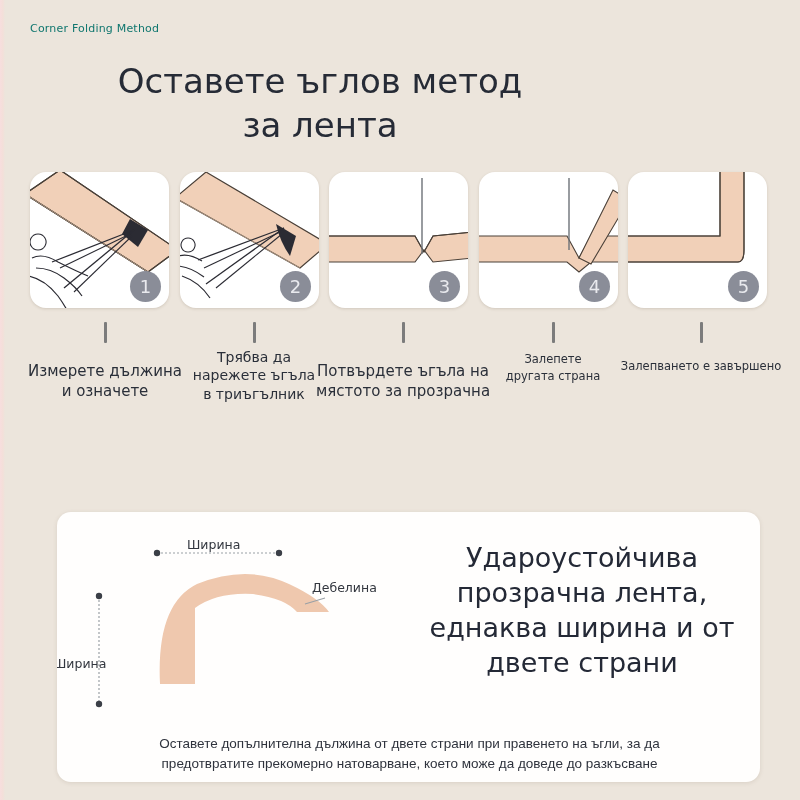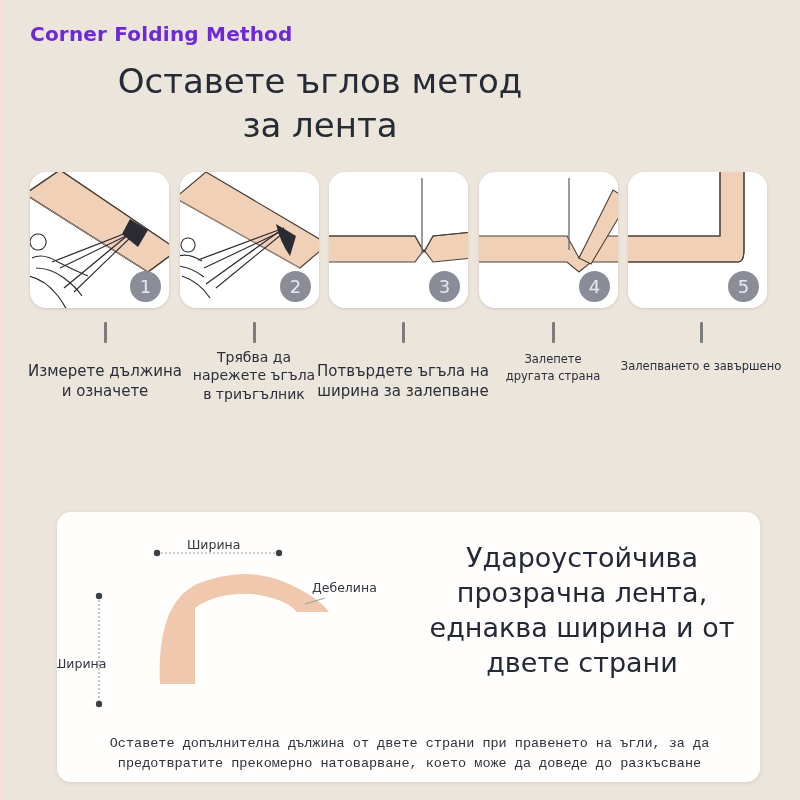--- a/index.html
+++ b/index.html
@@ -28,23 +28,23 @@
     left: 0; top: 0;
     width: 5px;
     height: 800px;
     background: linear-gradient(to right, #f7dede 0%, #f4dfd9 55%, #ece5dc 100%);
   }
 
   .kicker {
     position: absolute;
     left: 30px;
     top: 22px;
-    font-size: 20px;
-    font-weight: bold;
-    color: #6d28d9;
+    font-size: 11px;
+    font-weight: normal;
+    color: #0f766e;
     letter-spacing: 0.2px;
     font-family: "DejaVu Sans", "Liberation Sans", sans-serif;
   }
 
   .headline {
     position: absolute;
     left: 60px;
     top: 60px;
     width: 520px;
     text-align: center;
@@ -136,21 +136,21 @@
   }
   .panel-footnote {
     position: absolute;
     left: 20px;
     top: 222px;
     width: 665px;
     text-align: center;
     font-size: 13.5px;
     line-height: 1.5;
     color: #2f333d;
-    font-family: Liberation Mono, monospace;
+    font-family: Liberation Sans, sans-serif;
   }
   .dim-label {
     position: absolute;
     font-size: 12.5px;
     color: #33373f;
     font-family: "DejaVu Sans", "Liberation Sans", sans-serif;
     white-space: nowrap;
   }
 </style>
 </head>
@@ -279,21 +279,21 @@
   </div>
 
   <div class="step-caption" style="left:190px; top:348px; width:128px; font-size:14px;">
     <div>Трябва да</div>
     <div>нарежете ъгъла</div>
     <div>в триъгълник</div>
   </div>
 
   <div class="step-caption" style="left:312px; top:362px; width:182px; font-size:15px;">
     <div>Потвърдете ъгъла на</div>
-    <div>ширина за залепване</div>
+    <div>мястото за прозрачна</div>
   </div>
 
   <div class="step-caption" style="left:505px; top:351px; width:96px; font-size:11.5px; line-height:1.45;">
     <div>Залепете</div>
     <div>другата страна</div>
   </div>
 
   <div class="step-caption" style="left:615px; top:359px; width:172px; font-size:11.5px;">
     <div>Залепването е завършено</div>
   </div>

